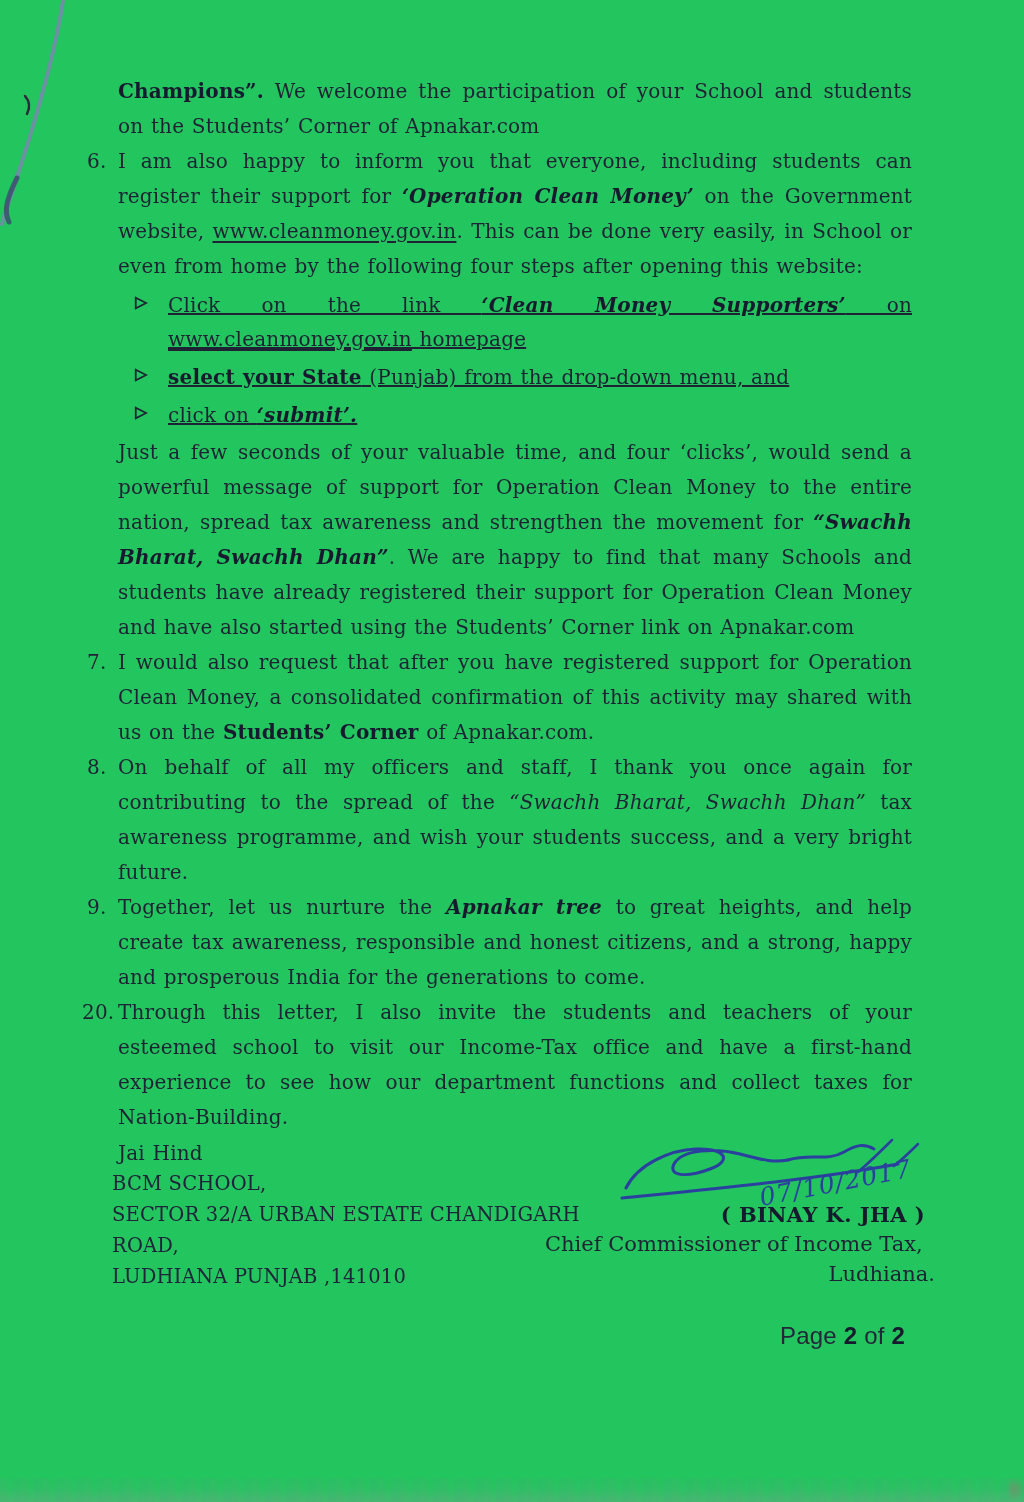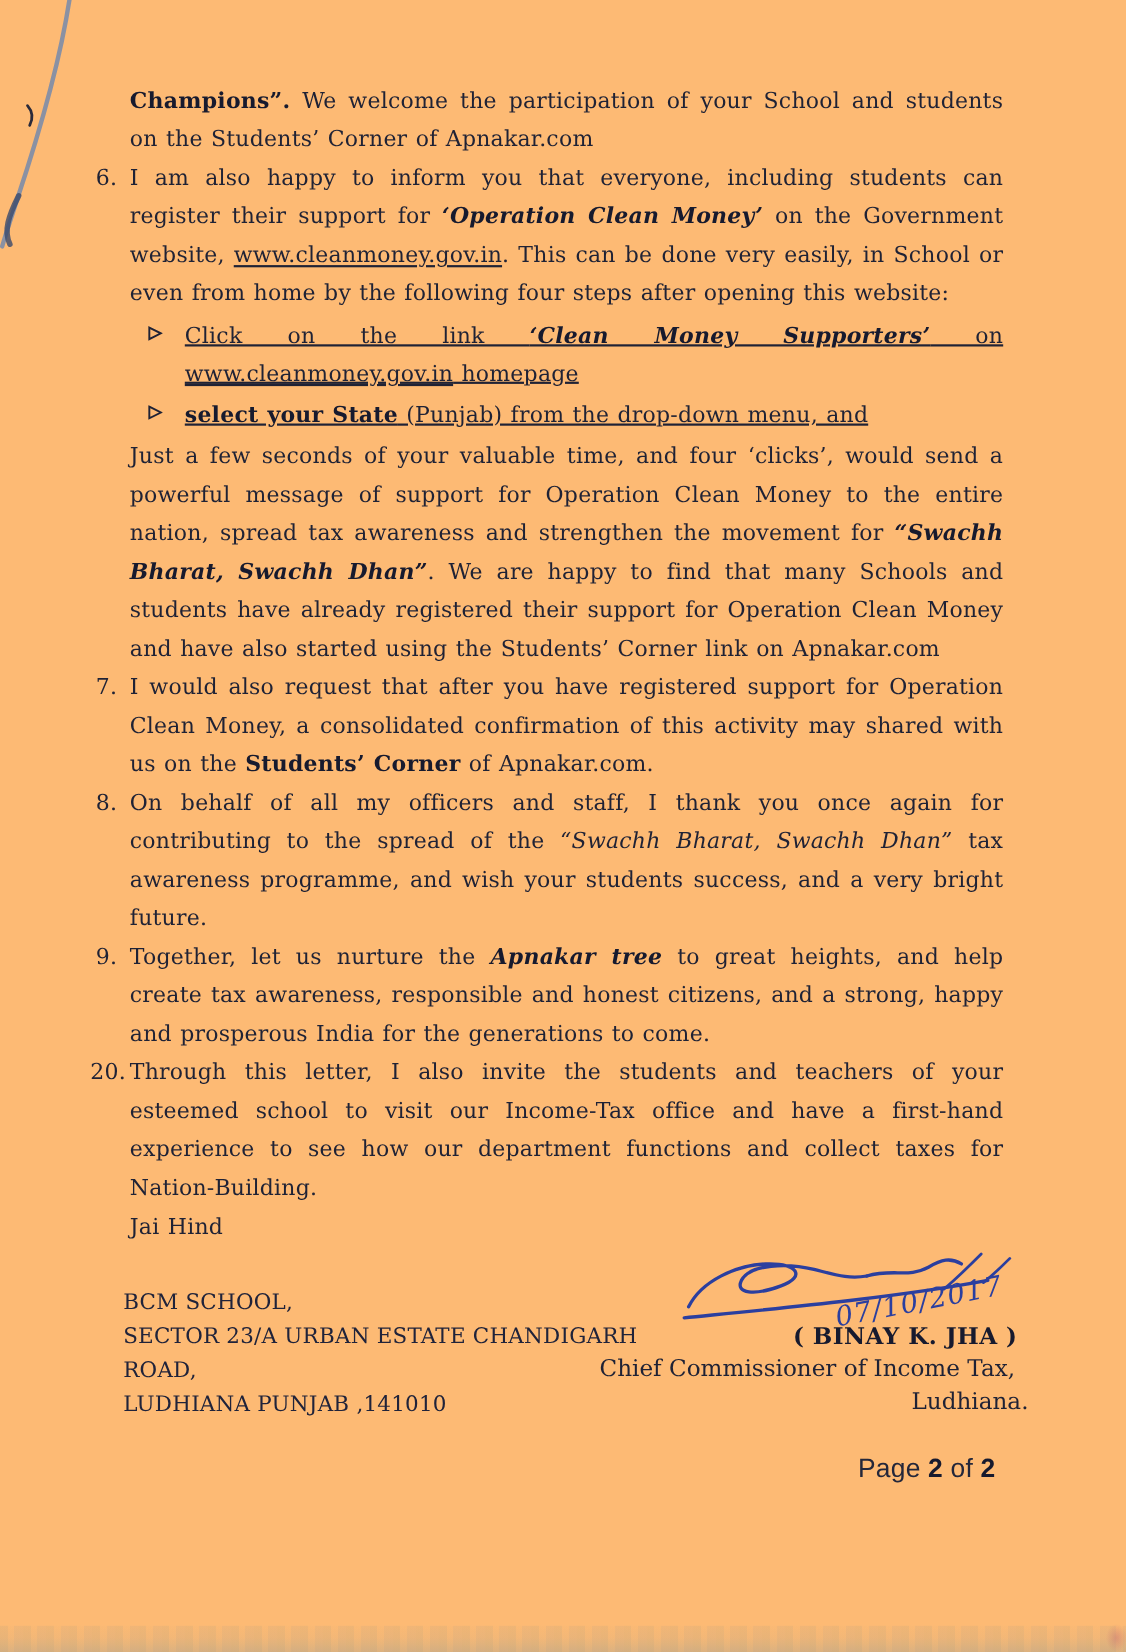--- a/index.html
+++ b/index.html
@@ -1,17 +1,17 @@
 <!DOCTYPE html>
 <html><head>
 <meta charset="utf-8">
 <style>
   html,body{margin:0;padding:0;background:#ffffff;}
   .page{
-    position:relative;width:1024px;height:1502px;background:#fdba74;
+    position:relative;width:1024px;height:1502px;background:#22c55e;
     overflow:hidden;color:#1f2235;
     font-family:"DejaVu Serif","Liberation Serif",serif;
   }
   .content{
     position:absolute;left:118px;right:112px;top:74px;
     font-size:20px;line-height:35px;text-align:justify;
     letter-spacing:.2px;word-spacing:1px;
   }
   .para{margin:0;}
   .item{position:relative;margin:0;}
@@ -83,20 +83,28 @@
         <span><span>Click on the link </span><span class="b i">‘Clean Money Supporters’</span><span> on </span><span class="u">www.cleanmoney.gov.in</span><span> homepage</span></span>
       </div>
       <div class="bullet">
         <span class="arrow">
           <svg width="14" height="14" viewBox="0 0 12 12">
               <path d="M1.5,1.5 L10.5,6 L1.5,10.5 Z" fill="none" stroke="#1f2235" stroke-width="1.5" stroke-linejoin="miter"></path>
             </svg>
         </span>
         <span><span class="b">select your State</span><span> (Punjab) from the drop-down menu, and</span></span>
       </div>
+      <div class="bullet">
+        <span class="arrow">
+          <svg width="14" height="14" viewBox="0 0 12 12">
+              <path d="M1.5,1.5 L10.5,6 L1.5,10.5 Z" fill="none" stroke="#1f2235" stroke-width="1.5" stroke-linejoin="miter"></path>
+            </svg>
+        </span>
+        <span><span>click on </span><span class="b i">‘submit’.</span></span>
+      </div>
     </div>
 
     <p class="para"><span>Just a few seconds of your valuable time, and four ‘clicks’,  would send a powerful message of support for Operation Clean Money to the entire nation, spread tax awareness and strengthen the movement for </span><span class="b i">“Swachh Bharat, Swachh Dhan”</span><span>. We are happy to find that many Schools and students have already registered their support for Operation Clean Money and have also started using the Students’ Corner  link on Apnakar.com</span></p>
 
     <div class="item">
       <span class="num">7.</span>
       <span><span>I would also request that after you have registered support for Operation Clean Money, a consolidated confirmation of this activity may shared with us on the </span><span class="b">Students’ Corner</span><span> of Apnakar.com.</span></span>
     </div>
 
     <div class="item">
@@ -112,21 +120,21 @@
     <div class="item item10">
       <span class="num">20.</span>
       <span><span>Through this letter, I also invite the students and teachers of your esteemed school to visit our Income-Tax office and have a first-hand experience to see how our department functions and collect taxes for Nation-Building.</span></span>
     </div>
 
     <p class="para closing">Jai Hind</p>
   </div>
 
   <div class="address">
     <div>BCM SCHOOL,</div>
-    <div>SECTOR 23/A URBAN ESTATE CHANDIGARH ROAD,</div>
+    <div>SECTOR 32/A URBAN ESTATE CHANDIGARH ROAD,</div>
     <div>LUDHIANA PUNJAB ,141010</div>
   </div>
 
   <svg class="signature-svg" width="312" height="88" viewBox="0 0 312 88">
     <g fill="none" stroke="#2b3f9f" stroke-linecap="round">
       <path d="M14,52 C26,28 58,14 84,13 C112,12 122,24 98,33 C74,42 56,40 62,28 C70,13 104,12 128,18 C148,23 160,27 176,24" stroke-width="3"></path>
       <path d="M176,24 C200,17 214,26 232,16 C244,9 252,7 262,13" stroke-width="3"></path>
       <path d="M10,62 C90,54 200,44 286,28" stroke-width="3"></path>
       <path d="M246,36 C258,26 270,14 280,4" stroke-width="2.5"></path>
       <path d="M282,30 C292,22 300,14 306,8" stroke-width="2.5"></path>

